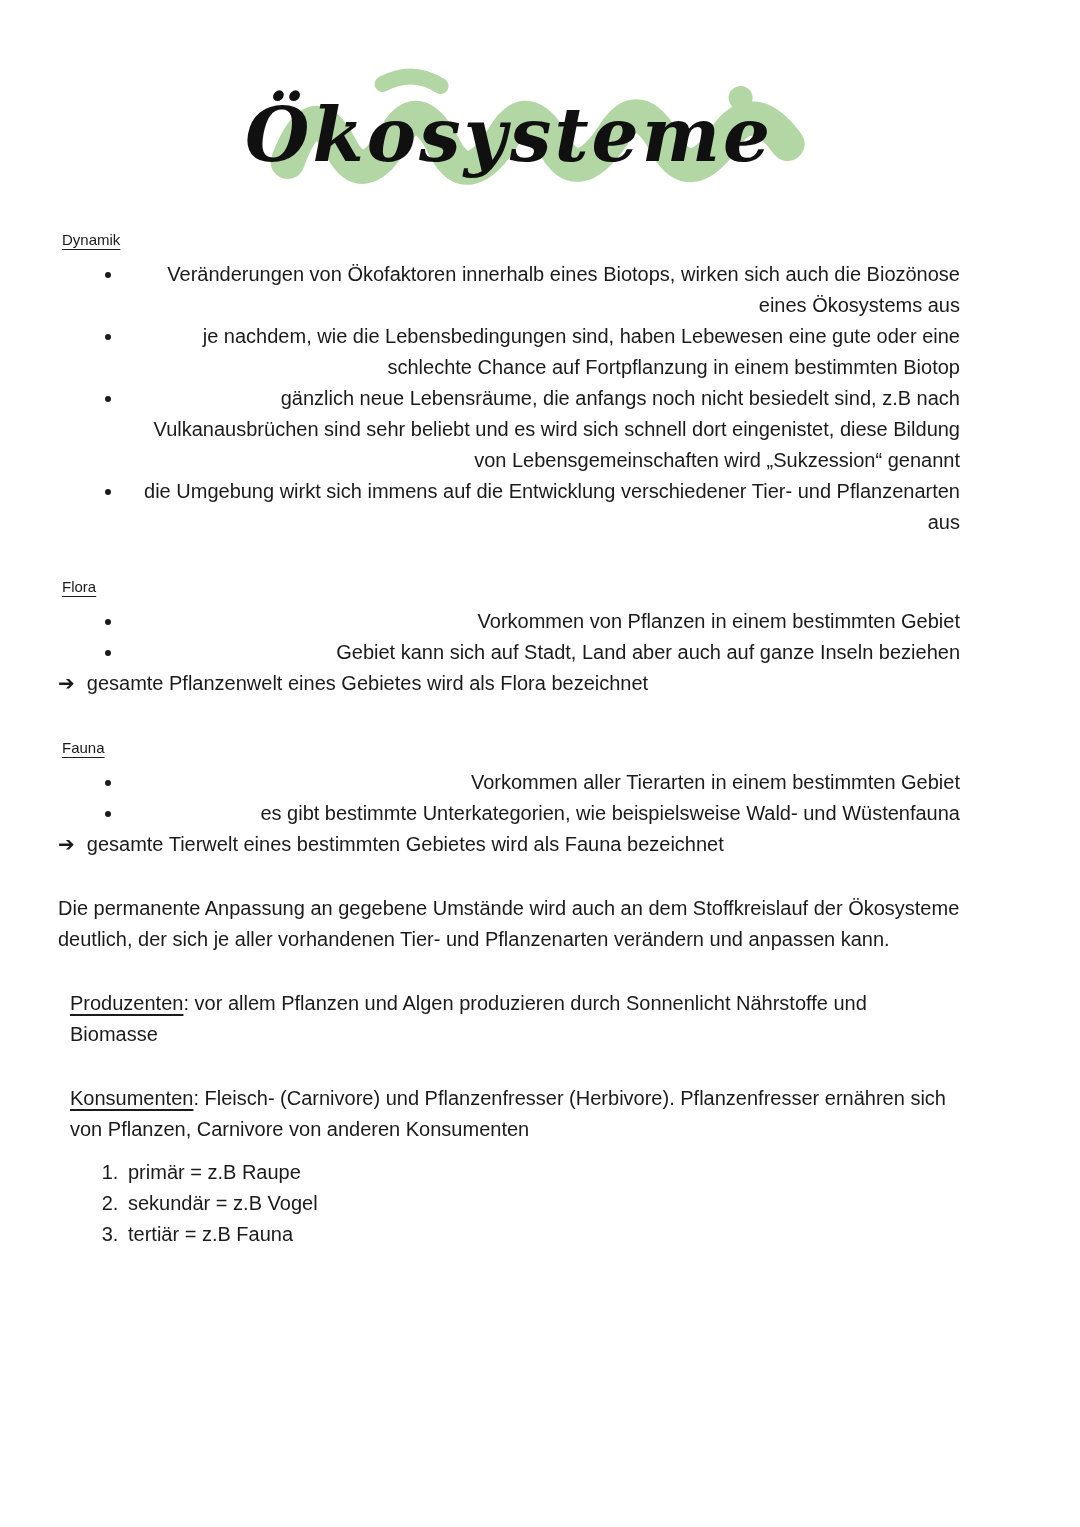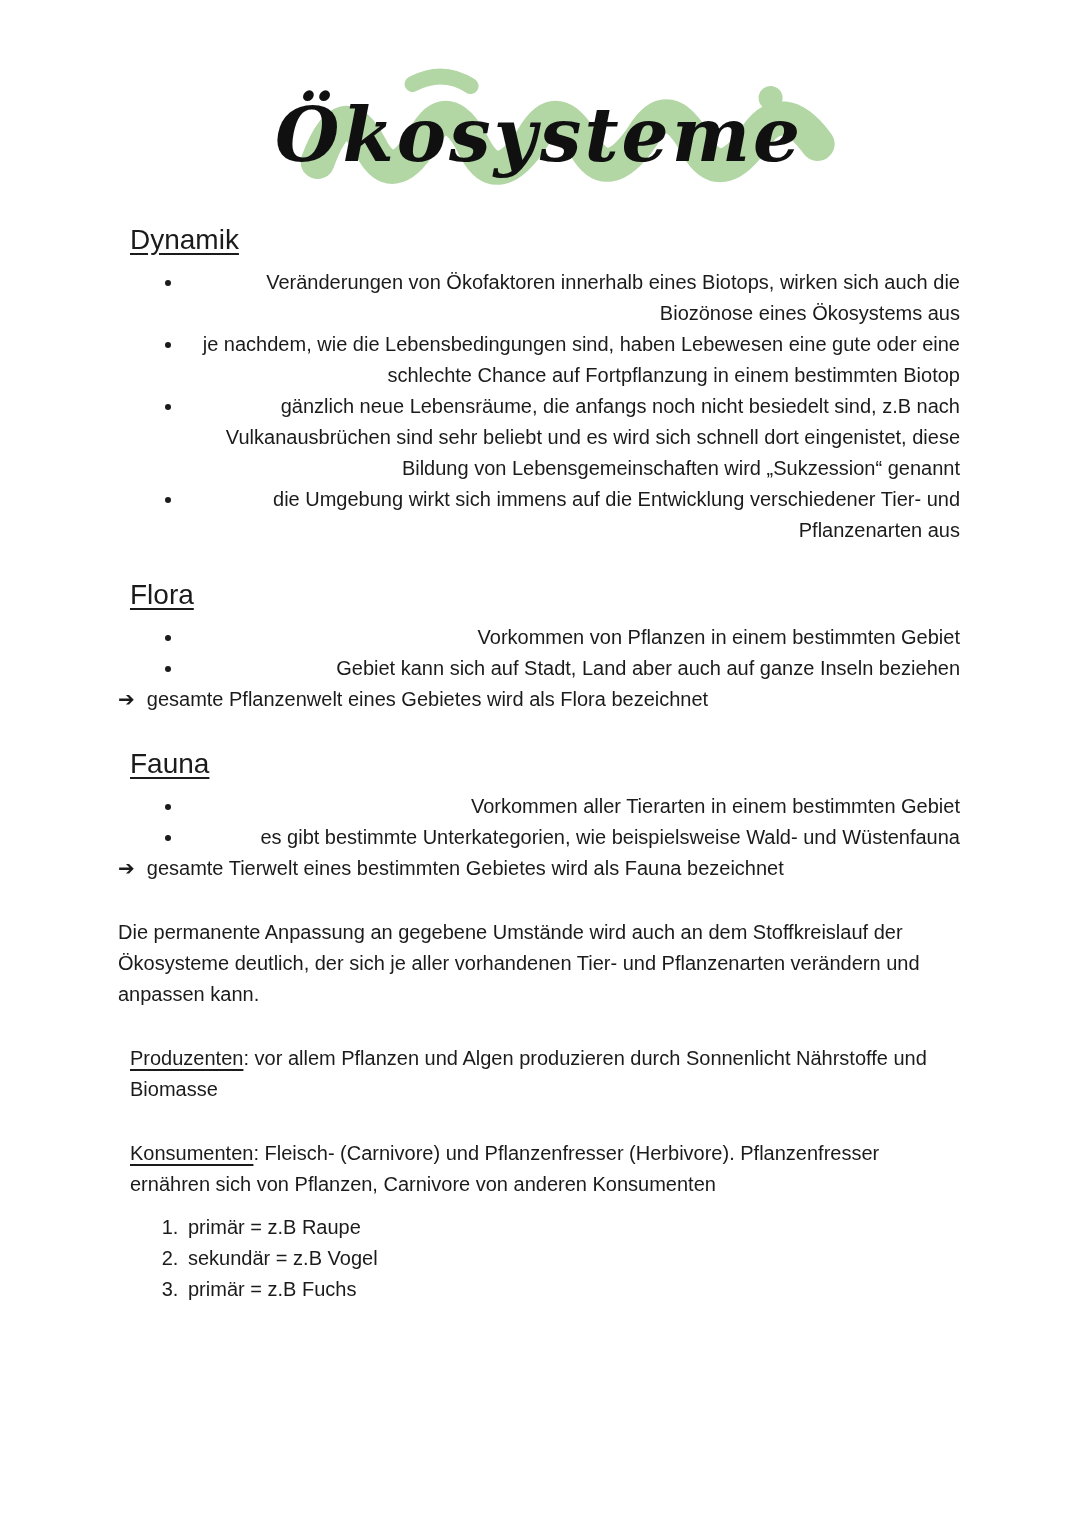--- a/index.html
+++ b/index.html
@@ -12,21 +12,21 @@
     min-height: 1527px;
     margin: 0 auto;
     font-family: "Liberation Sans", "DejaVu Sans", sans-serif;
     color: #1b1b1b;
     font-size: 20px;
     line-height: 31px;
     -webkit-font-smoothing: antialiased;
   }
   .page {
     position: relative;
-    padding: 60px 120px 60px 118px;
+    padding: 60px 120px 60px 58px;
     box-sizing: border-box;
     width: 1080px;
     min-height: 1527px;
   }
   
   .title-wrap {
     position: relative;
     text-align: center;
     height: 150px;
     margin-bottom: 14px;
@@ -52,22 +52,22 @@
     line-height: 150px;
     letter-spacing: 3px;
     color: #101010;
   }
   
   .section { margin-top: 0; }
   .section + .section { margin-top: 33px; }
   .heading {
     text-decoration: underline;
     text-underline-offset: 4px;
-    margin: 12px;
-    font-size: 28px;
+    margin: 4px;
+    font-size: 15px;
     font-weight: 400;
   }
   .u {
     text-decoration: underline;
     text-underline-offset: 4px;
   }
   ul.bullets {
     margin: 0;
     padding-left: 66px;
     list-style: disc outside;
@@ -148,17 +148,17 @@
 
   <div class="section">
     <p class="inline-head-para"><span class="u">Produzenten</span><span>: vor allem Pflanzen und Algen produzieren durch Sonnenlicht Nährstoffe und Biomasse</span></p>
   </div>
 
   <div class="section">
     <p class="inline-head-para"><span class="u">Konsumenten</span><span>: Fleisch- (Carnivore) und Pflanzenfresser (Herbivore). Pflanzenfresser ernähren sich von Pflanzen, Carnivore von anderen Konsumenten</span></p>
     <ol class="numbers">
       <li>primär = z.B Raupe</li>
       <li>sekundär = z.B Vogel</li>
-      <li>primär = z.B Fuchs</li>
+      <li>tertiär = z.B Fauna</li>
     </ol>
   </div>
 
 </div>
 
 </body></html>

